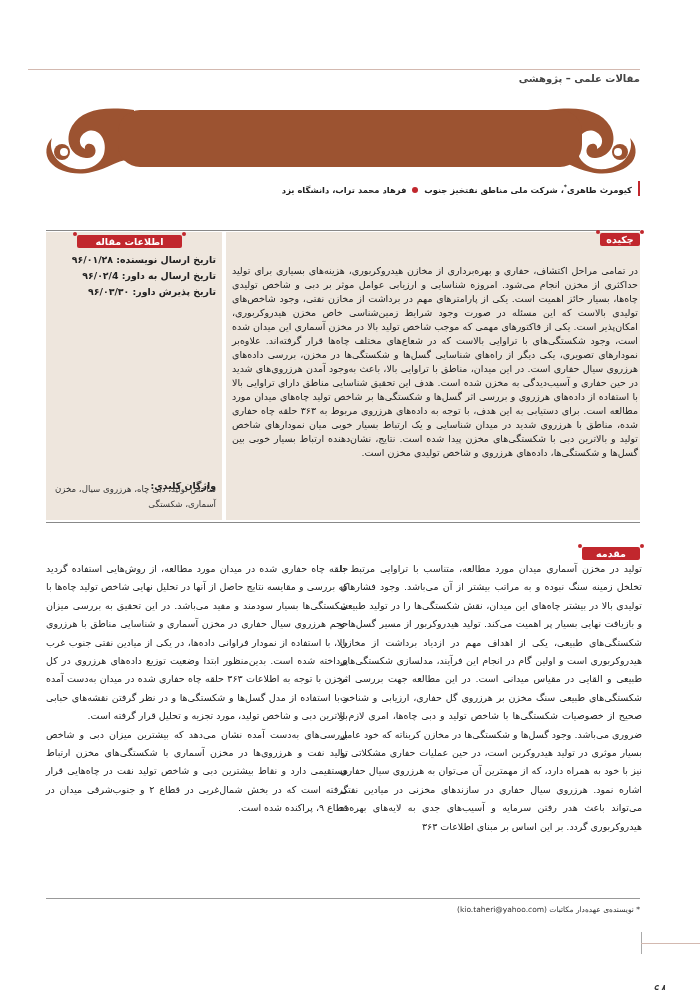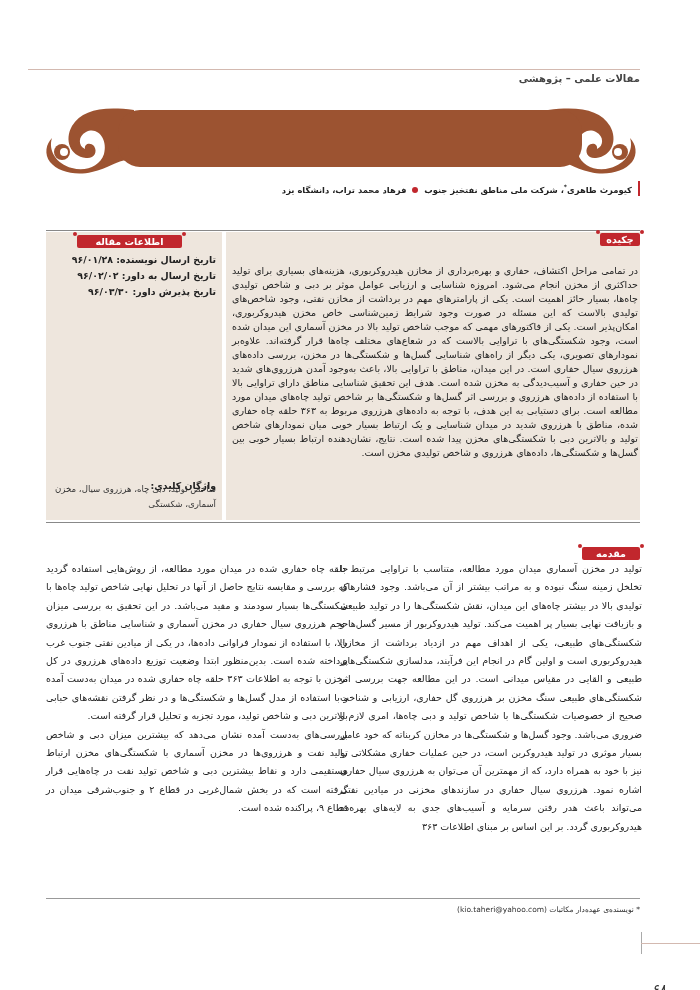--- a/index.html
+++ b/index.html
@@ -90,21 +90,21 @@
 <div class="rule-abs"></div>
 <div class="info-box"></div>
 <div class="abs-box"></div>
 <div class="rule-abs-bottom"></div>
 
 <div class="ribbon rib-info rtl">اطلاعات مقاله</div>
 <div class="ribbon rib-abs rtl">چکیده</div>
 
 <div class="info-lines rtl">
   <div>تاریخ ارسال نویسنده: ۹۶/۰۱/۲۸</div>
-  <div>تاریخ ارسال به داور: ۹۶/۰۲/۰۲</div>
+  <div>تاریخ ارسال به داور: ۹۶/۰۲/4</div>
   <div>تاریخ پذیرش داور: ۹۶/۰۳/۳۰</div>
 </div>
 <div class="kw-title rtl">واژگان کلیدی:</div>
 <div class="kw-text rtl">شاخص تولید، دبی چاه، هرزروی سیال، مخزن آسماری، شکستگی</div>
 
 <div class="abs-text rtl">در تمامی مراحل اکتشاف، حفاری و بهره‌برداری از مخازن هیدروکربوری، هزینه‌های بسیاری برای تولید حداکثری از مخزن انجام می‌شود. امروزه شناسایی و ارزیابی عوامل موثر بر دبی و شاخص تولیدی چاه‌ها، بسیار حائز اهمیت است. یکی از پارامترهای مهم در برداشت از مخازن نفتی، وجود شاخص‌های تولیدی بالاست که این مسئله در صورت وجود شرایط زمین‌شناسی خاص مخزن هیدروکربوری، امکان‌پذیر است. یکی از فاکتورهای مهمی که موجب شاخص تولید بالا در مخزن آسماری این میدان شده است، وجود شکستگی‌های با تراوایی بالاست که در شعاع‌های مختلف چاه‌ها قرار گرفته‌اند. علاوه‌بر نمودارهای تصویری، یکی دیگر از راه‌های شناسایی گسل‌ها و شکستگی‌ها در مخزن، بررسی داده‌های هرزروی سیال حفاری است. در این میدان، مناطق با تراوایی بالا، باعث به‌وجود آمدن هرزروی‌های شدید در حین حفاری و آسیب‌دیدگی به مخزن شده است. هدف این تحقیق شناسایی مناطق دارای تراوایی بالا با استفاده از داده‌های هرزروی و بررسی اثر گسل‌ها و شکستگی‌ها بر شاخص تولید چاه‌های میدان مورد مطالعه است. برای دستیابی به این هدف، با توجه به داده‌های هرزروی مربوط به ۳۶۳ حلقه چاه حفاری شده، مناطق با هرزروی شدید در میدان شناسایی و یک ارتباط بسیار خوبی میان نمودارهای شاخص تولید و بالاترین دبی با شکستگی‌های مخزن پیدا شده است. نتایج، نشان‌دهنده ارتباط بسیار خوبی بین گسل‌ها و شکستگی‌ها، داده‌های هرزروی و شاخص تولیدی مخزن است.</div>
 
 <div class="ribbon rib-intro rtl">مقدمه</div>
 
 <div class="col col-right rtl">

